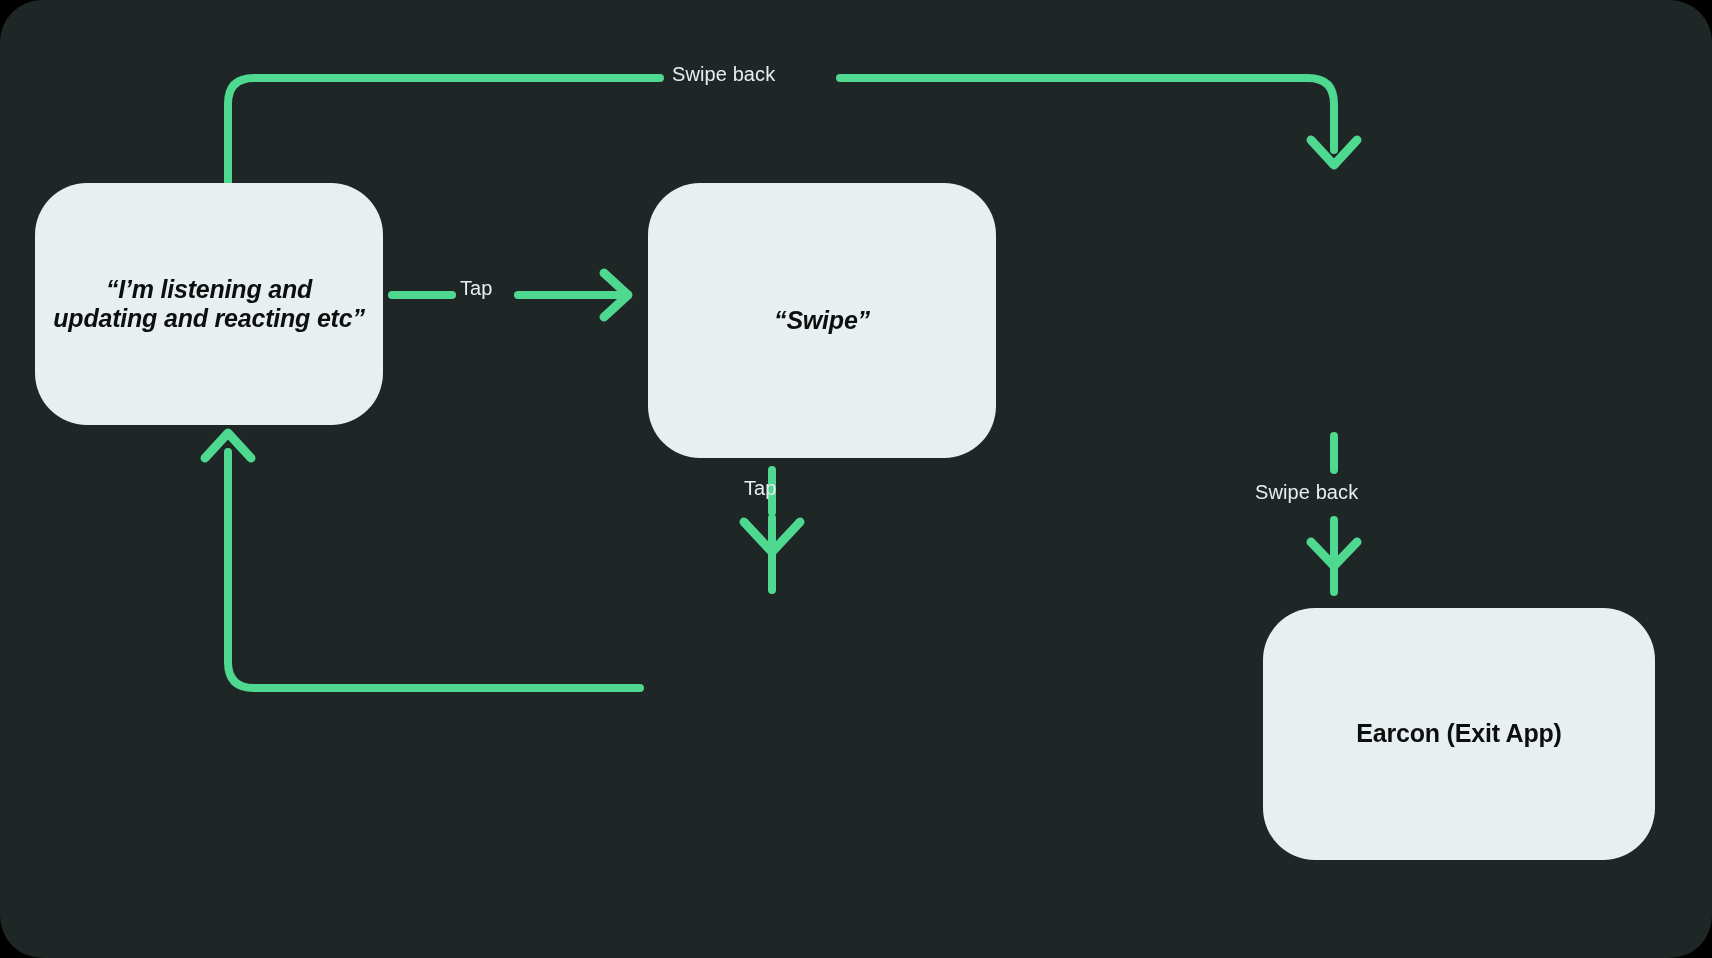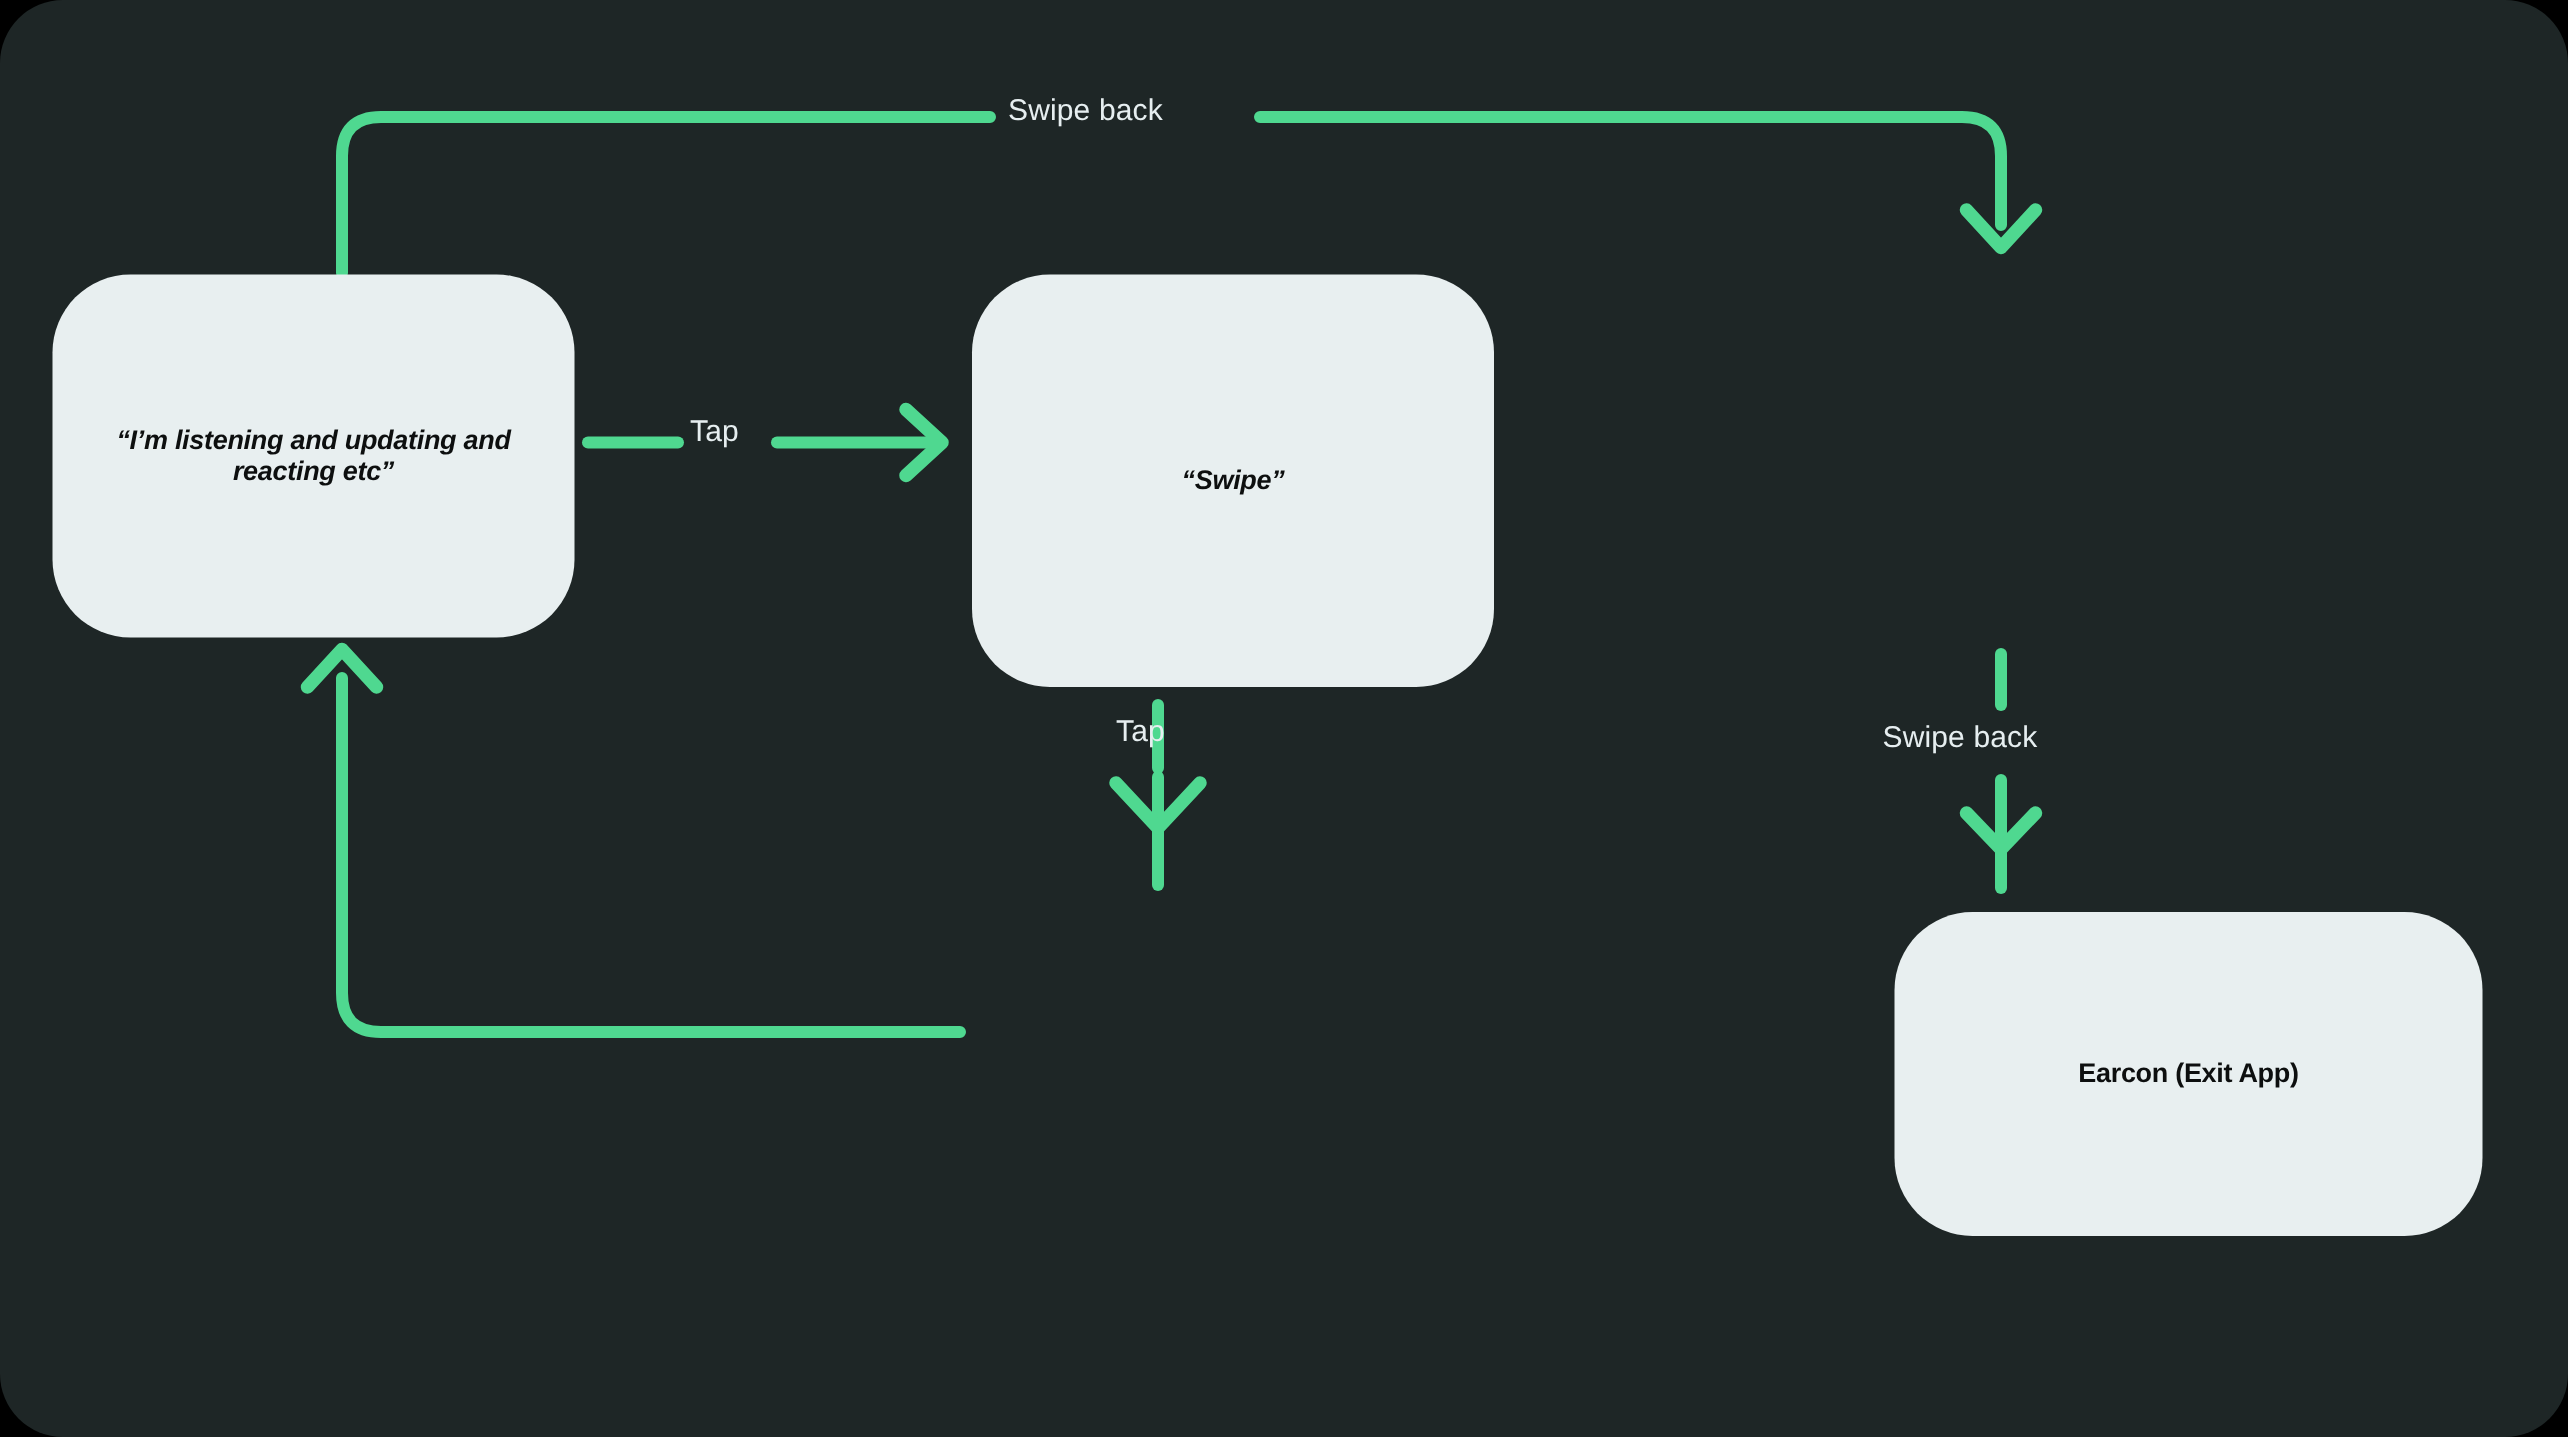--- a/index.html
+++ b/index.html
@@ -28,21 +28,21 @@
     border-radius: 52px;
     display: flex;
     align-items: center;
     justify-content: center;
     box-sizing: border-box;
   }
   .node-label {
     color: #0d0f0f;
     font-weight: bold;
     font-style: italic;
-    font-size: 18px;
+    font-size: 25px;
     line-height: 1.18;
     text-align: center;
     padding: 0 18px;
     letter-spacing: -0.2px;
   }
   .node-label.upright { font-style: normal; }
 
   .edge-label {
     position: absolute;
     color: #e6eef0;
@@ -73,21 +73,21 @@
     stroke-width: 9;
     stroke-linecap: round;
     stroke-linejoin: round;
   }
 
   
   #node-listening { left: 35px;   top: 183px; width: 348px; height: 242px; }
   #node-paused    { left: 648px;  top: 183px; width: 348px; height: 275px; }
   #node-confirm   { left: 1263px; top: 183px; width: 392px; height: 243px; }
   #node-back      { left: 648px;  top: 608px; width: 348px; height: 252px; }
-  #node-earcon    { left: 1263px; top: 608px; width: 392px; height: 216px; }
+  #node-earcon    { left: 1263px; top: 608px; width: 392px; height: 252px; }
 
   
   #label-swipe-back-top { left: 672px; top: 63px; }
   #label-tap-right      { left: 460px; top: 277px; }
   #label-tap-down       { left: 744px; top: 477px; }
   #label-swipe-back-2   { left: 1255px; top: 481px; }
 </style>
 </head>
 <body>
 

